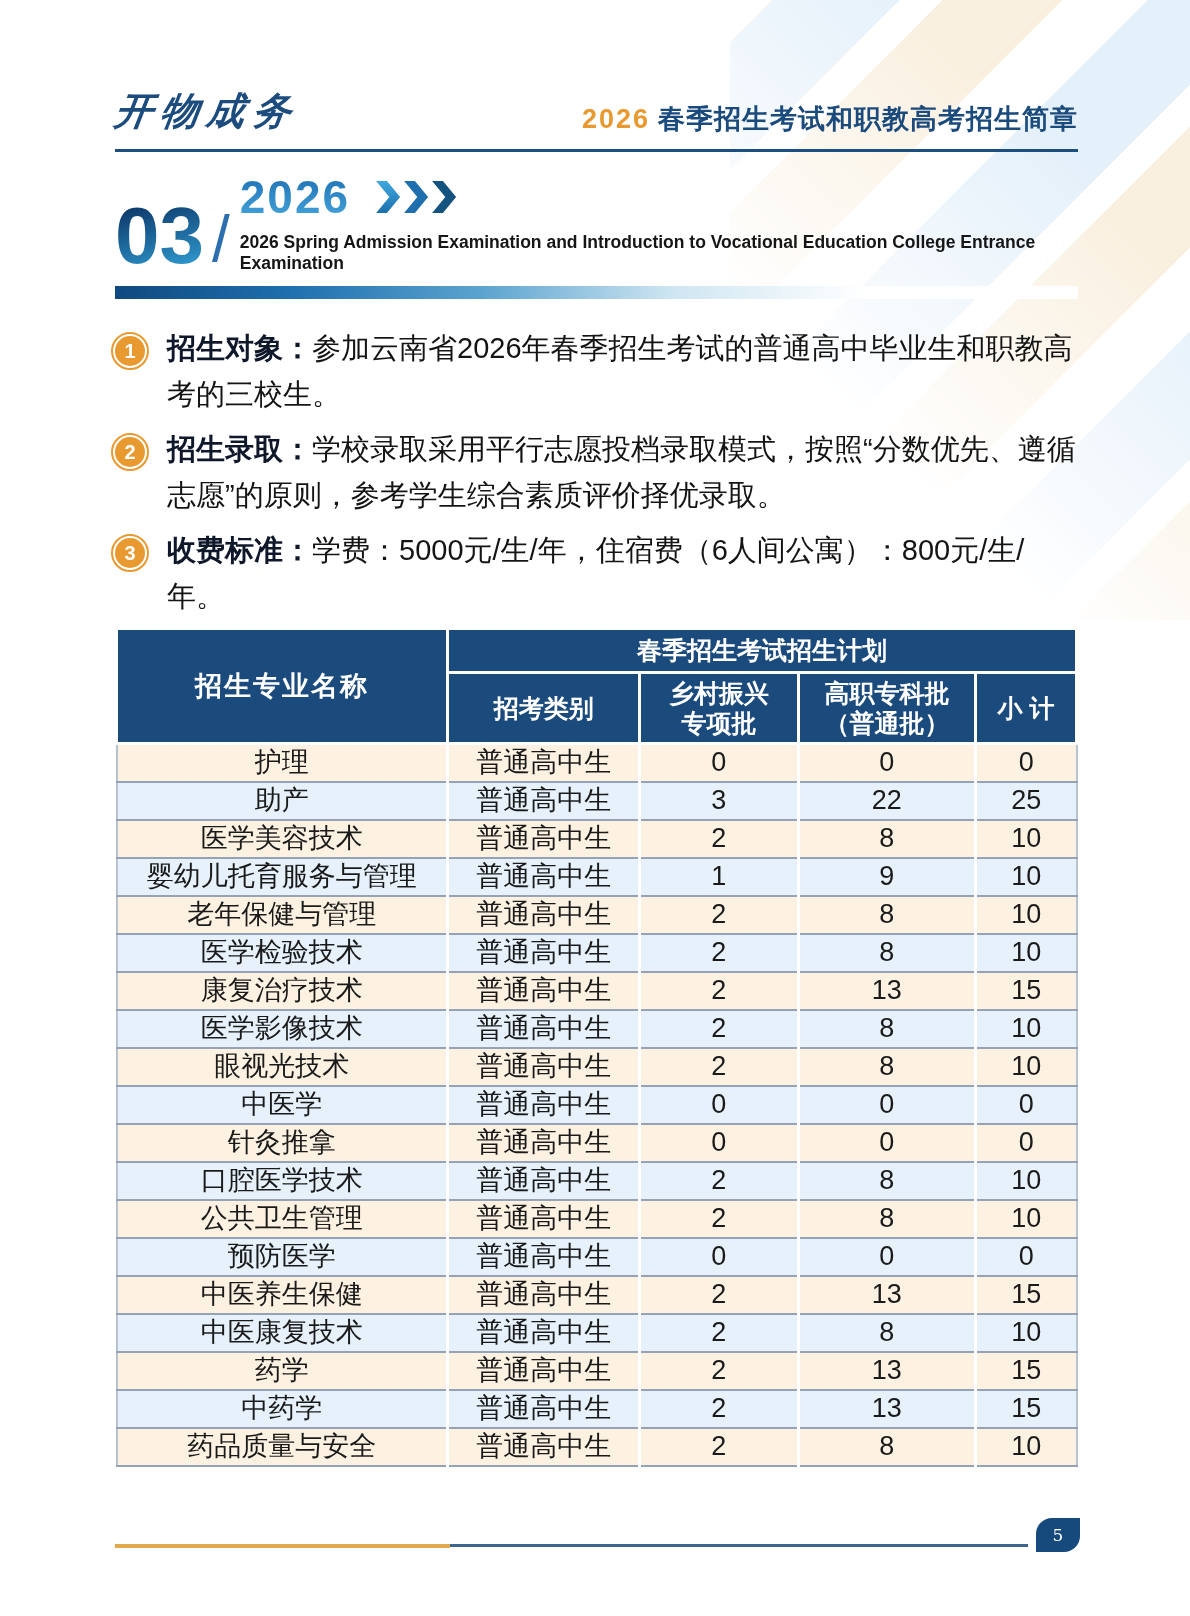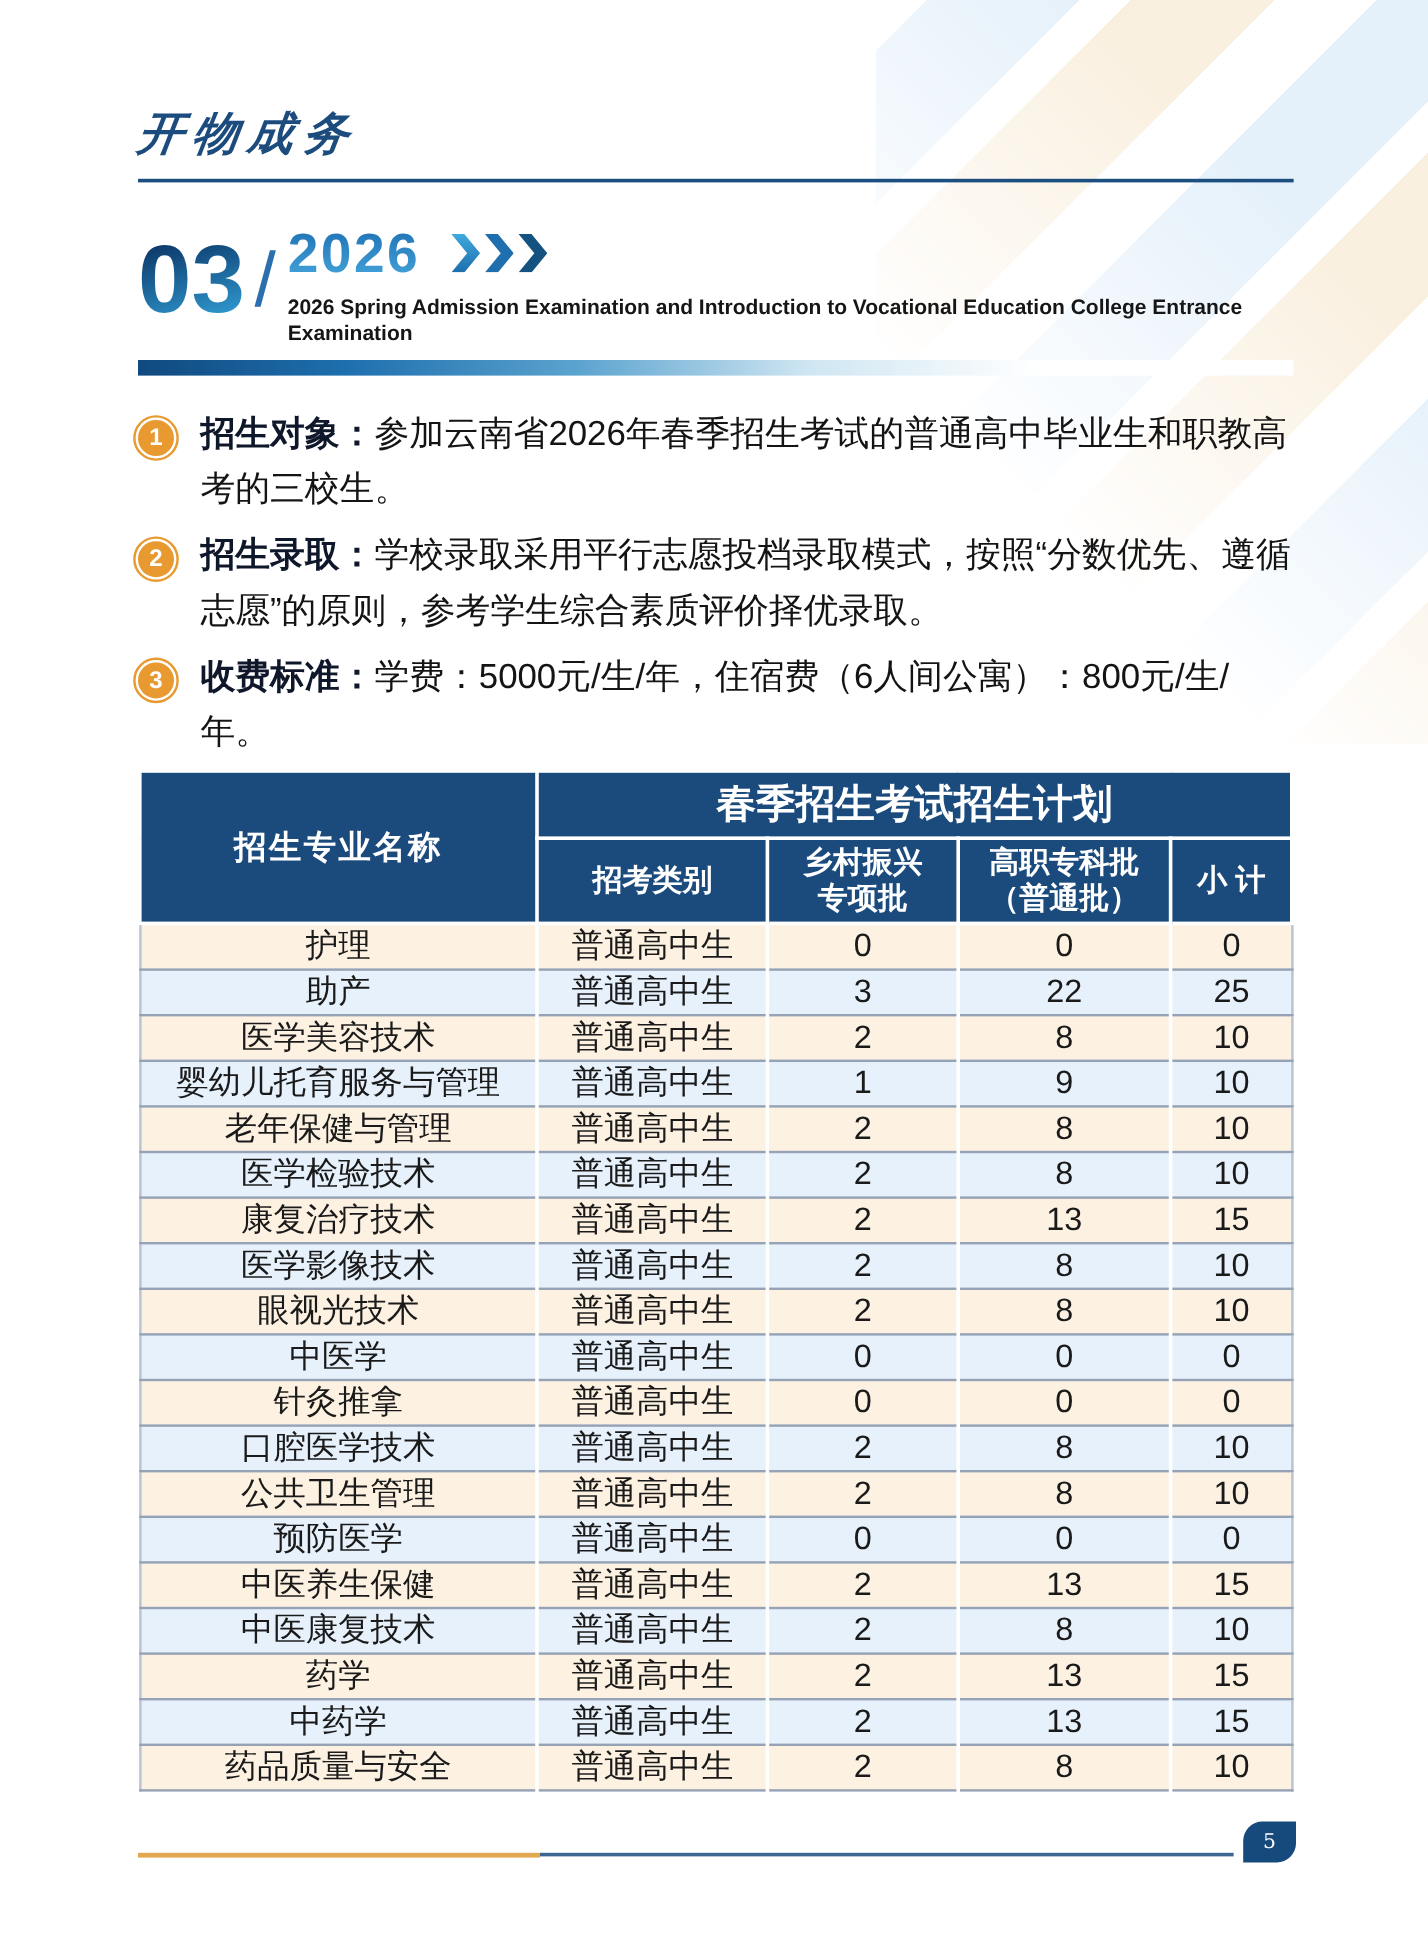--- a/index.html
+++ b/index.html
@@ -28,21 +28,21 @@
   .pageheader { display:flex; justify-content:space-between; align-items:flex-end; padding-top:86px; }
   .logo {
     font-family:"DejaVu Serif", serif; font-style:italic; font-weight:bold;
     font-size:38px; color:#1c4b7d; letter-spacing:8px; transform:skewX(-8deg);
   }
   .pageheader-title { font-size:27px; font-weight:bold; color:#1b4a7c; letter-spacing:1px; }
   .pageheader-title .year { color:#e8992f; margin-right:8px; letter-spacing:2px; }
   .header-rule { height:3px; background:#1d4e80; margin-top:12px; }
 
   
-  .section { display:flex; align-items:center; margin-top:26px; }
+  .section { display:flex; align-items:flex-end; margin-top:12px; }
   .sec-num {
     font-size:80px; font-weight:bold; line-height:0.95;
     background:linear-gradient(165deg,#0e3b6d 15%,#2f9ad0 90%);
     -webkit-background-clip:text; background-clip:text; color:transparent;
   }
   .sec-slash { font-size:64px; color:#2c6fae; line-height:1.1; margin:0 10px 0 8px; font-weight:normal; }
   .sec-right { padding-top:6px; }
   .sec-line1 { display:flex; align-items:center; }
   .sec-year {
     font-size:46px; font-weight:bold; letter-spacing:2px;
@@ -78,21 +78,21 @@
 
   
   .table-title { text-align:center; font-size:32px; font-weight:bold; color:#1b4a7c; margin:26px 0 16px; letter-spacing:1px; }
   table.plan { width:100%; border-collapse:collapse; table-layout:fixed; }
   col.c-major { width:34.5%; } col.c-cat { width:20%; } col.c-rural { width:16.5%; }
   col.c-gen { width:18.5%; } col.c-sub { width:10.5%; }
   .plan th {
     background:#1b4a7c; color:#fff; font-weight:bold; text-align:center;
     border:3px solid #fff; padding:4px 2px;
   }
-  .plan th.h-group { font-size:33px; height:44px; }
+  .plan th.h-group { font-size:25px; height:44px; }
   .plan th.h-major { font-size:27px; letter-spacing:2px; }
   .plan th.h-sub { font-size:25px; white-space:pre-line; line-height:1.2; height:66px; }
   .plan tbody td {
     text-align:center; font-size:27px; color:#1a1a1a;
     padding:1px 2px; height:38px; line-height:1.25;
     border-left:3px solid #fff; border-right:3px solid #fff;
     border-top:2px solid #96a2b6; border-bottom:2px solid #96a2b6;
   }
   .plan tbody td:first-child { border-left:2px solid #b9c2cf; }
   .plan tbody td:last-child  { border-right:2px solid #b9c2cf; }
@@ -115,20 +115,23 @@
 </style>
 </head>
 <body>
 
 <div class="page">
   <div class="stripes"></div>
 
   <div class="content">
     <div class="pageheader">
       <div class="logo">开物成务</div>
+      <div class="pageheader-title">
+        <span class="year">2026</span><span>春季招生考试和职教高考招生简章</span>
+      </div>
     </div>
     <div class="header-rule"></div>
 
     <div class="section">
       <div class="sec-num">03</div>
       <div class="sec-slash">/</div>
       <div class="sec-right">
         <div class="sec-line1">
           <span class="sec-year">2026</span>
           <span class="chevrons">

